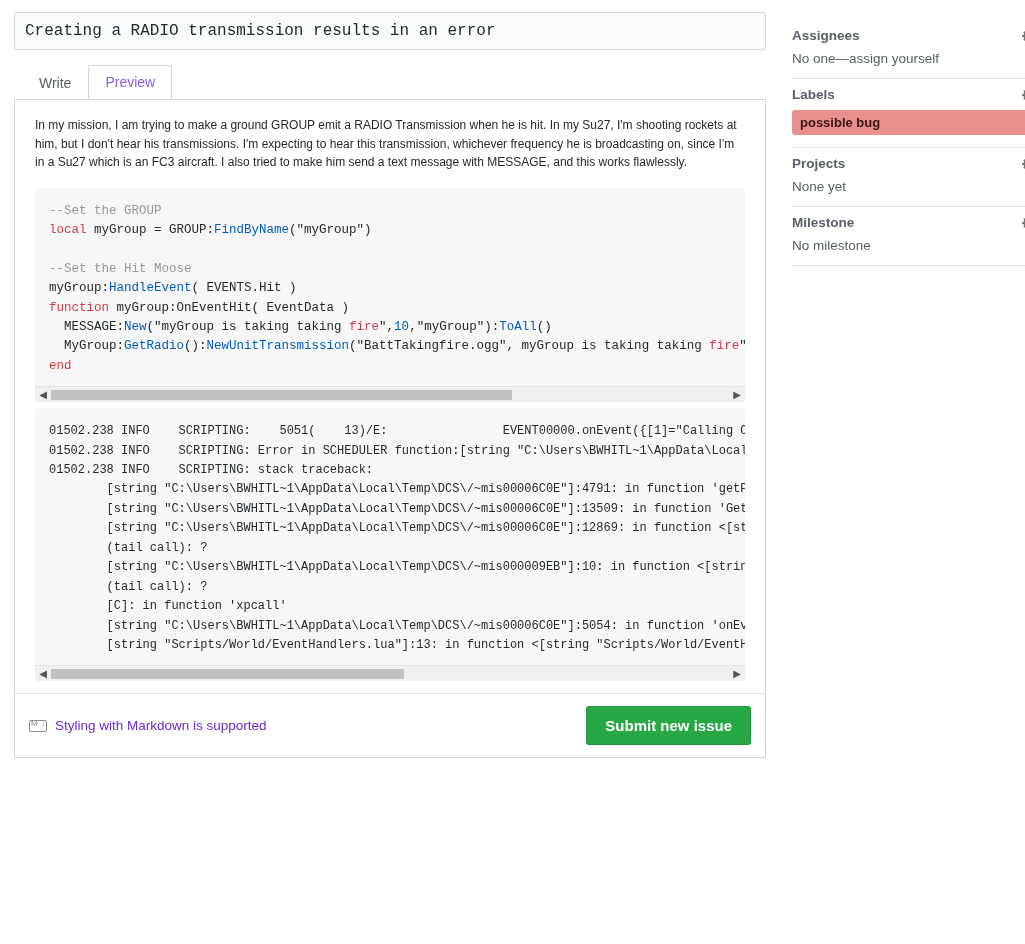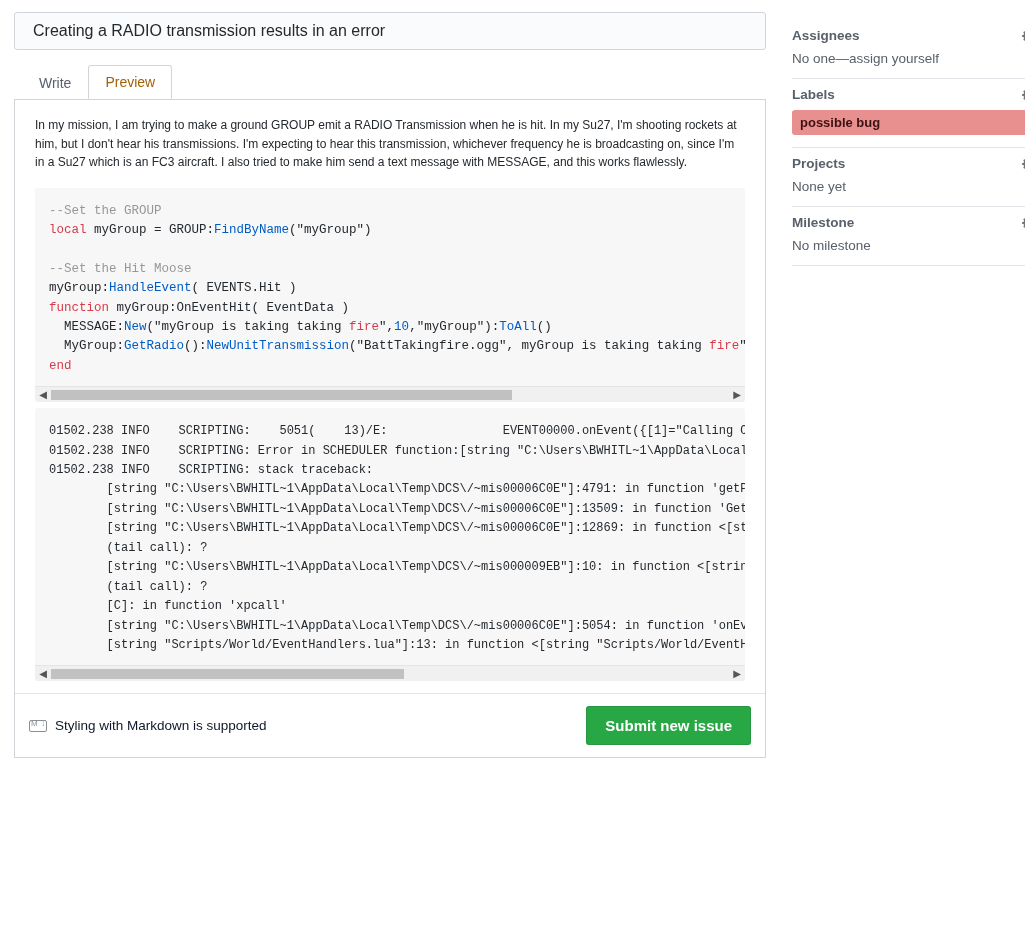--- a/index.html
+++ b/index.html
@@ -22,26 +22,27 @@
   .left {
     width: 752px;
     flex: 0 0 752px;
   }
   .title-box {
     width: 100%;
     height: 38px;
     border: 1px solid #d1d5da;
     border-radius: 3px;
     background: #fafbfc;
-    padding: 7px 18px;
+    padding: 7px 10px;
     font-size: 16px;
     color: #24292e;
     outline: none;
     display: flex;
     align-items: center;
+    font-family: Liberation Mono, monospace;
   }
   .tabs {
     margin-top: 14px;
     height: 36px;
     border-bottom: 1px solid #d1d5da;
     display: flex;
     align-items: flex-end;
     padding-left: 8px;
   }
   .tab {
@@ -51,21 +52,21 @@
     border: 1px solid transparent;
     border-bottom: none;
     border-radius: 3px 3px 0 0;
     position: relative;
     top: 0;
     cursor: pointer;
   }
   .tab.active {
     background: #ffffff;
     border-color: #d1d5da;
-    color: #a16207;
+    color: #8b5cf6;
     border-bottom: 1px solid #ffffff;
   }
   .body-area {
     border: 1px solid #d1d5da;
     border-top: none;
     padding: 0;
     background: #fff;
   }
   .preview-content {
     padding: 16px 20px 6px 20px;
@@ -132,21 +133,21 @@
   .footer-bar {
     border-top: 1px solid #e1e4e8;
     padding: 12px 14px;
     display: flex;
     align-items: center;
     justify-content: space-between;
   }
   .markdown-note {
     display: flex;
     align-items: center;
-    color: #0f172a;
+    color: #6d28d9;
     font-size: 13.5px;
   }
   .md-icon {
     width: 18px; height: 12px;
     border: 1.6px solid #8a8f94;
     border-radius: 2px;
     margin-right: 8px;
     position: relative;
     display: inline-block;
   }

